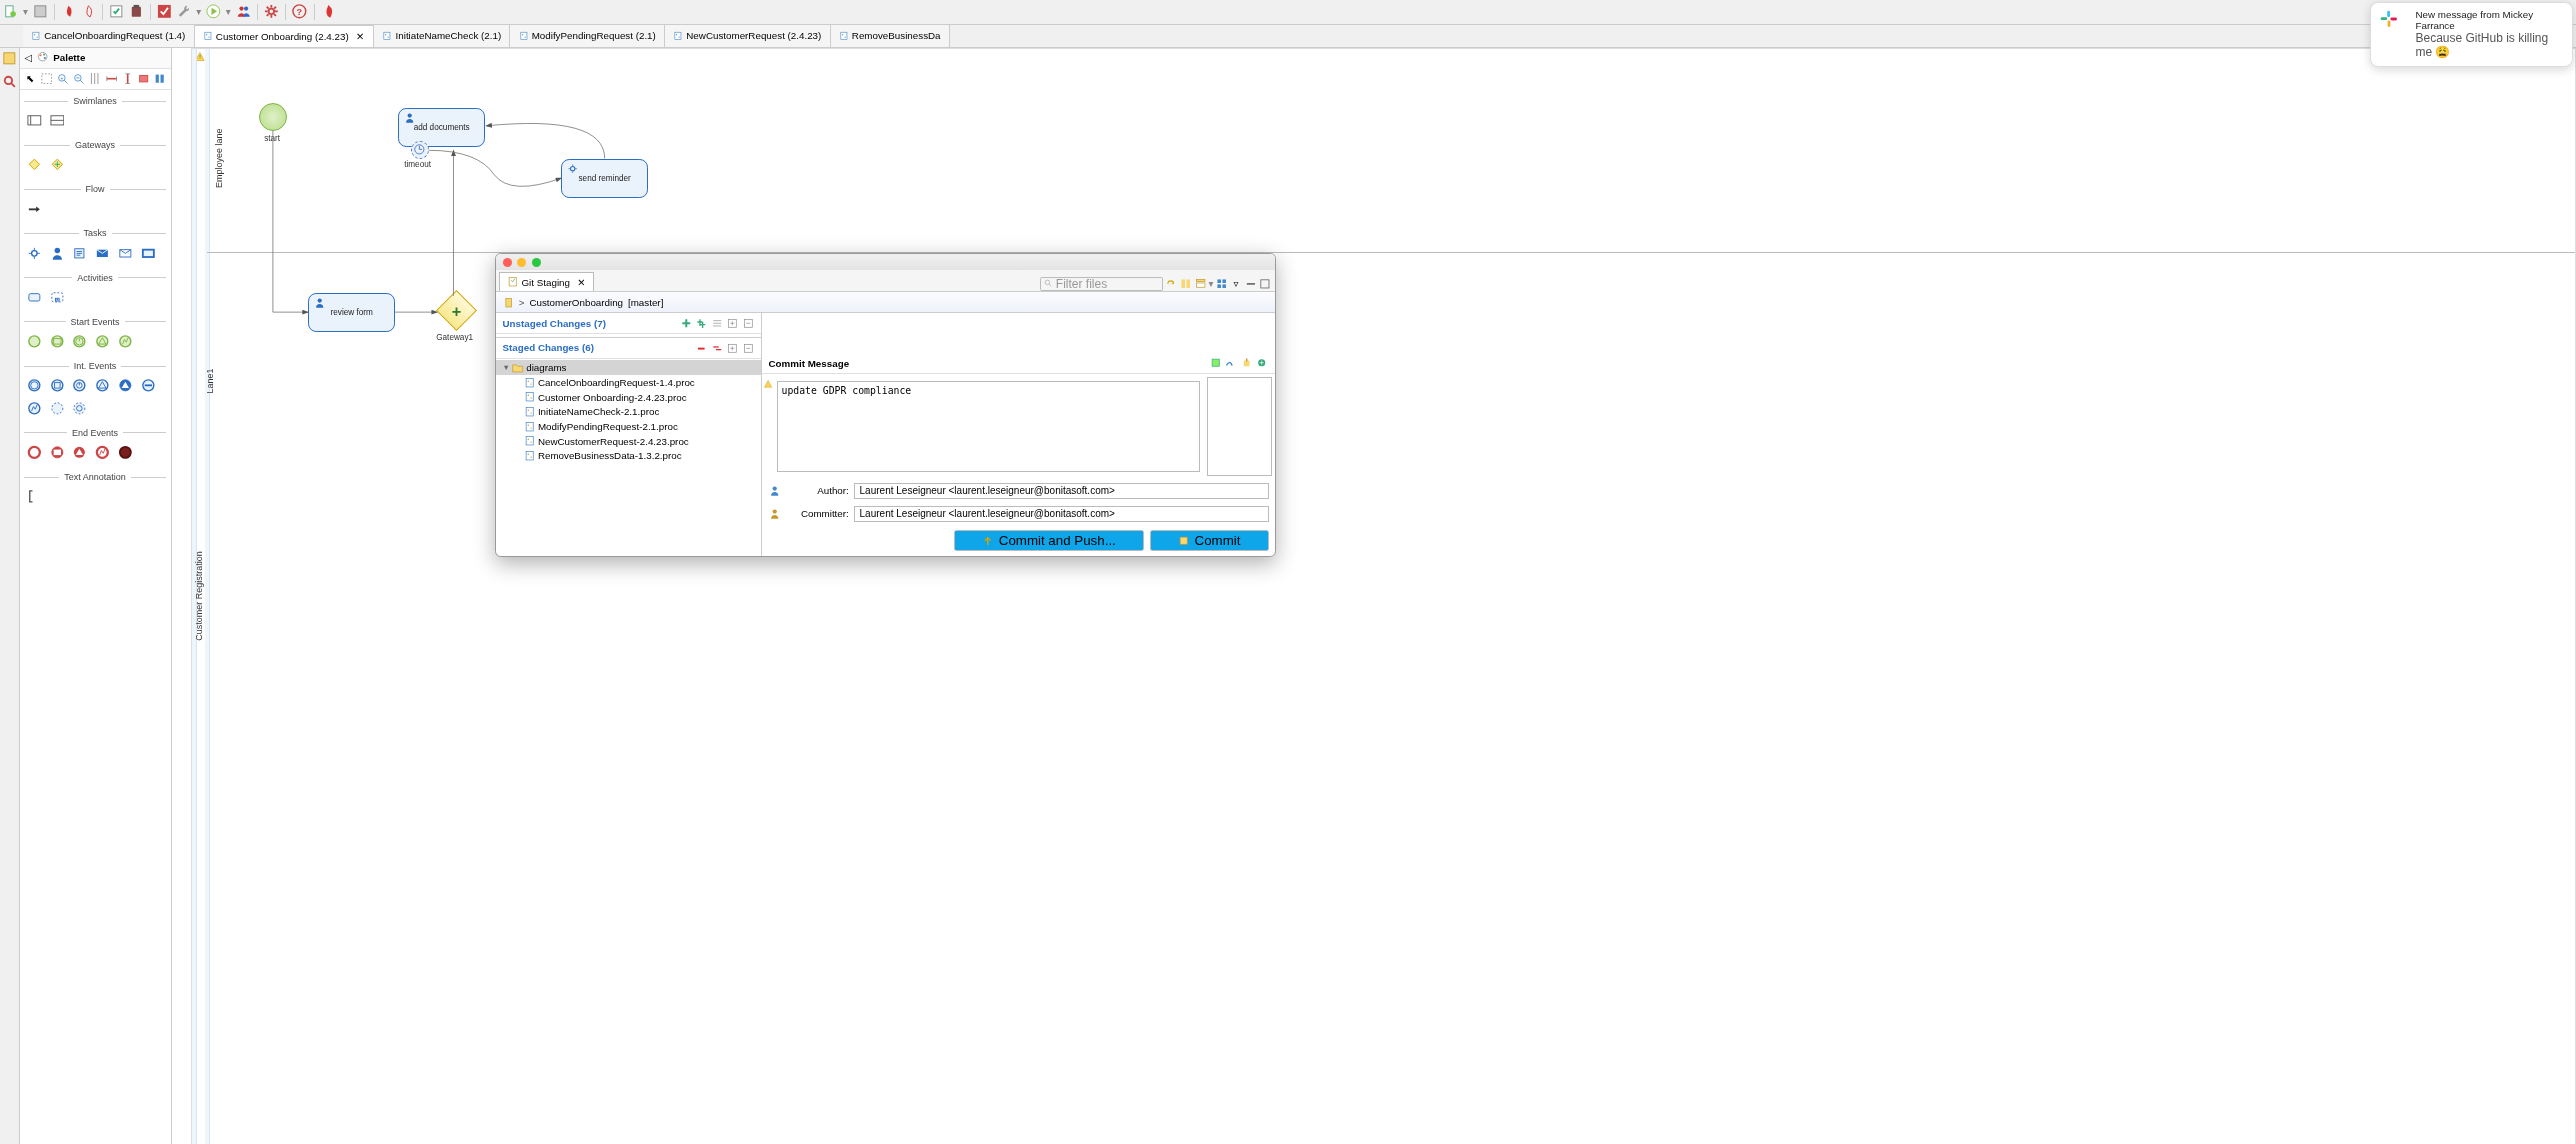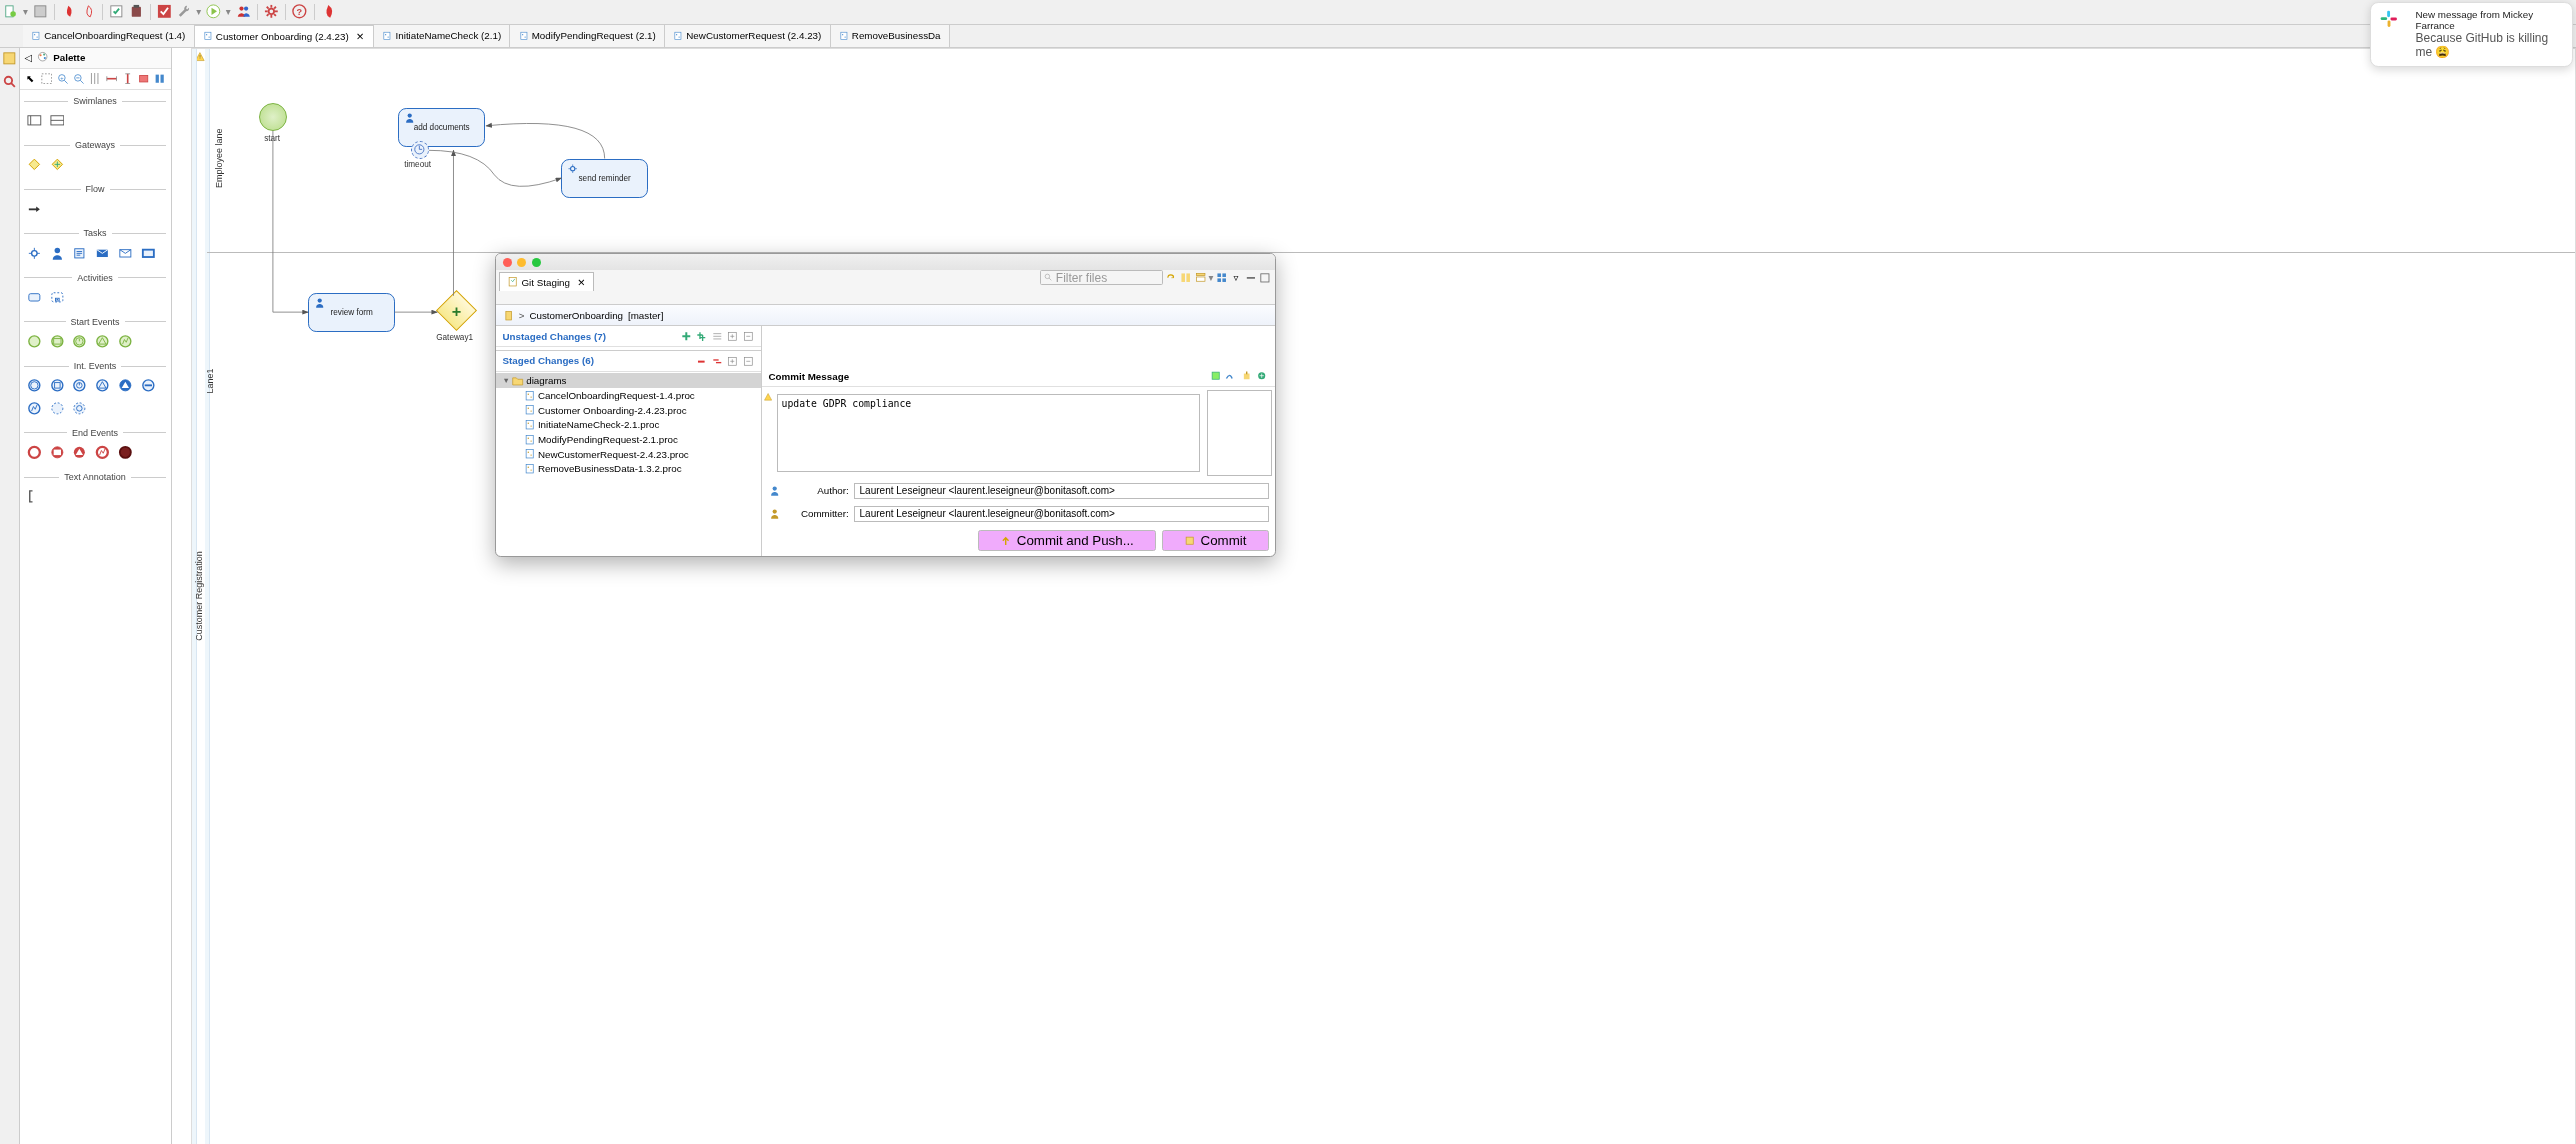--- a/index.html
+++ b/index.html
@@ -48,21 +48,21 @@
 .node-label { position: absolute; font-size: 8.2px; color: #333; text-align: center; white-space: nowrap; }
 .timer-event { position: absolute; width: 18px; height: 18px; border: 1.6px double #4a76c4; border-radius: 50%; background: #eaf2fc; }
 
 
 .flows { position: absolute; left: 0; top: 0; width: 100%; height: 100%; pointer-events: none; }
 
 
 .git-window { position: absolute; left: 495px; top: 253px; width: 781px; height: 304px; background: #fff; border: 0.8px solid #999; border-radius: 5.7px; box-shadow: 0 6.5px 21px rgba(0,0,0,0.3); display: flex; flex-direction: column; overflow: hidden; }
 .gw-titlebar { height: 16.3px; background: linear-gradient(#f0f0f0,#e4e4e4); display: flex; align-items: center; padding: 0 6.5px; gap: 5.7px; }
 .mac-dot { width: 9px; height: 9px; border-radius: 50%; }
-.gw-tabs { height: 35px; display: flex; align-items: flex-start; border-bottom: 0.8px solid #ccc; padding: 0 3.3px; gap: 6px; background: #f5f5f5; }
+.gw-tabs { height: 22px; display: flex; align-items: flex-end; border-bottom: 0.8px solid #ccc; padding: 0 3.3px; gap: 6px; background: #f5f5f5; }
 .gw-tab { display: flex; align-items: center; gap: 3.3px; padding: 1.6px 6.5px; border: 0.8px solid #bbb; border-bottom: none; background: #fff; height: 19.6px; margin-top: 1.6px; }
 .gw-tabs-right { margin-left: auto; display: flex; align-items: center; gap: 1.6px; }
 .gw-filter { width: 123px; height: 14.7px; border: 0.8px solid #bbb; border-radius: 1.6px; padding: 0 3.3px; font-size: 12px; color: #888; display: flex; align-items: center; gap: 2.5px; }
 .gw-repo { height: 21px; display: flex; align-items: center; padding: 0 6.5px; gap: 4.9px; background: linear-gradient(#fbfcff,#eef2fa); border-bottom: 0.8px solid #ccc; }
 .gw-repo b { font-weight: normal; }
 .gw-body { flex: 1; display: flex; }
 .gw-left { flex: 0 0 266px; border-right: 0.8px solid #ccc; display: flex; flex-direction: column; }
 .gw-right { flex: 1; display: flex; flex-direction: column; }
 .gw-section-hdr { display: flex; align-items: center; padding: 3.3px 6.5px; border-bottom: 0.8px solid #e0e0e0; }
 .gw-section-title { font-weight: bold; color: #2b6dc3; }
@@ -72,21 +72,21 @@
 .tree-row { display: flex; align-items: center; height: 14.7px; padding-left: 6.5px; gap: 2.5px; }
 .tree-row.selected { background: #d4d4d4; }
 .tree-file { display: flex; align-items: center; height: 14.7px; padding-left: 28px; gap: 2.5px; }
 .gw-commit-hdr { display: flex; align-items: center; padding: 3.3px 6.5px; border-bottom: 0.8px solid #e0e0e0; margin-top: 40px; }
 .gw-commit-msg { flex: 1; display: flex; }
 .gw-commit-msg textarea { flex: 1; border: 0.8px solid #bbb; margin: 7px; padding: 3.3px; font-family: Menlo, monospace; font-size: 9.8px; resize: none; }
 .gw-author-row { display: flex; align-items: center; padding: 3.3px 6.5px; gap: 4.9px; }
 .gw-author-row label { width: 64px; text-align: right; }
 .gw-author-row input { flex: 1; height: 16.3px; border: 0.8px solid #bbb; padding: 0 4.9px; font-size: 10px; }
 .gw-buttons { display: flex; justify-content: flex-end; gap: 6.5px; padding: 4.9px 6.5px; }
-.gw-btn { height: 21px; padding: 0 21px; border: 0.8px solid #bbb; background: #f0abfc; display: flex; align-items: center; gap: 4.9px; cursor: pointer; border-radius: 2.5px; }
+.gw-btn { height: 21px; padding: 0 27px; border: 0.8px solid #bbb; background: #0ea5e9; display: flex; align-items: center; gap: 4.9px; cursor: pointer; border-radius: 2.5px; }
 
 
 .slack-notif { position: absolute; right: 3.3px; top: 1.6px; width: 203px; background: #fff; border: 0.8px solid #ddd; border-radius: 8.2px; box-shadow: 0 2.5px 9.8px rgba(0,0,0,0.15); padding: 6.5px 8.2px; display: flex; gap: 17px; align-items: flex-start; }
 .slack-icon { width: 19.6px; height: 19.6px; flex: none; }
 .slack-text .t1 { font-size: 9.8px; color: #222; }
 .slack-text .t2 { font-size: 12px; color: #555; }
 
 .icon-svg { width: 100%; height: 100%; }
 .ruler-col { position:absolute; left:0; width:4.9px; background:#eef6fb; border-right:0.8px solid #d8e6f2; display:flex; align-items:center; justify-content:center; }
 </style>

